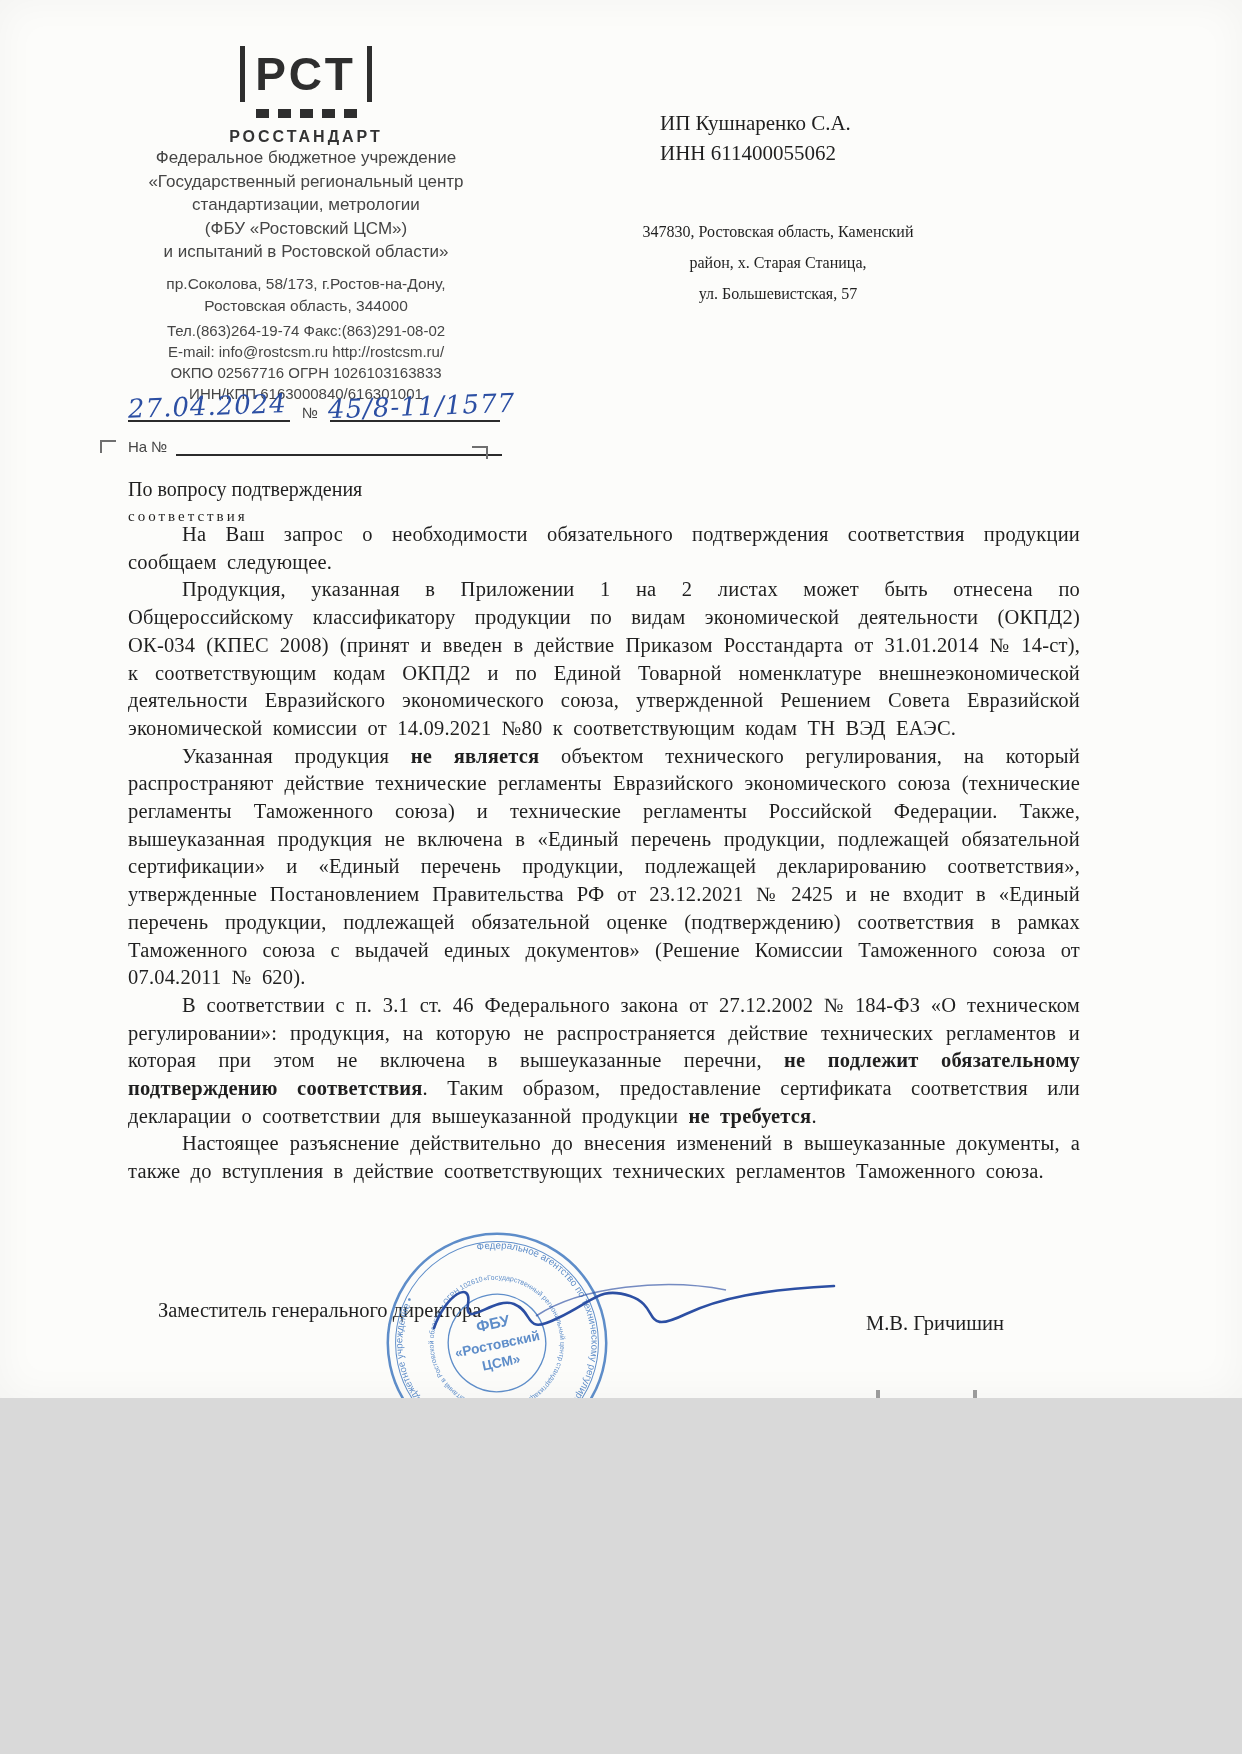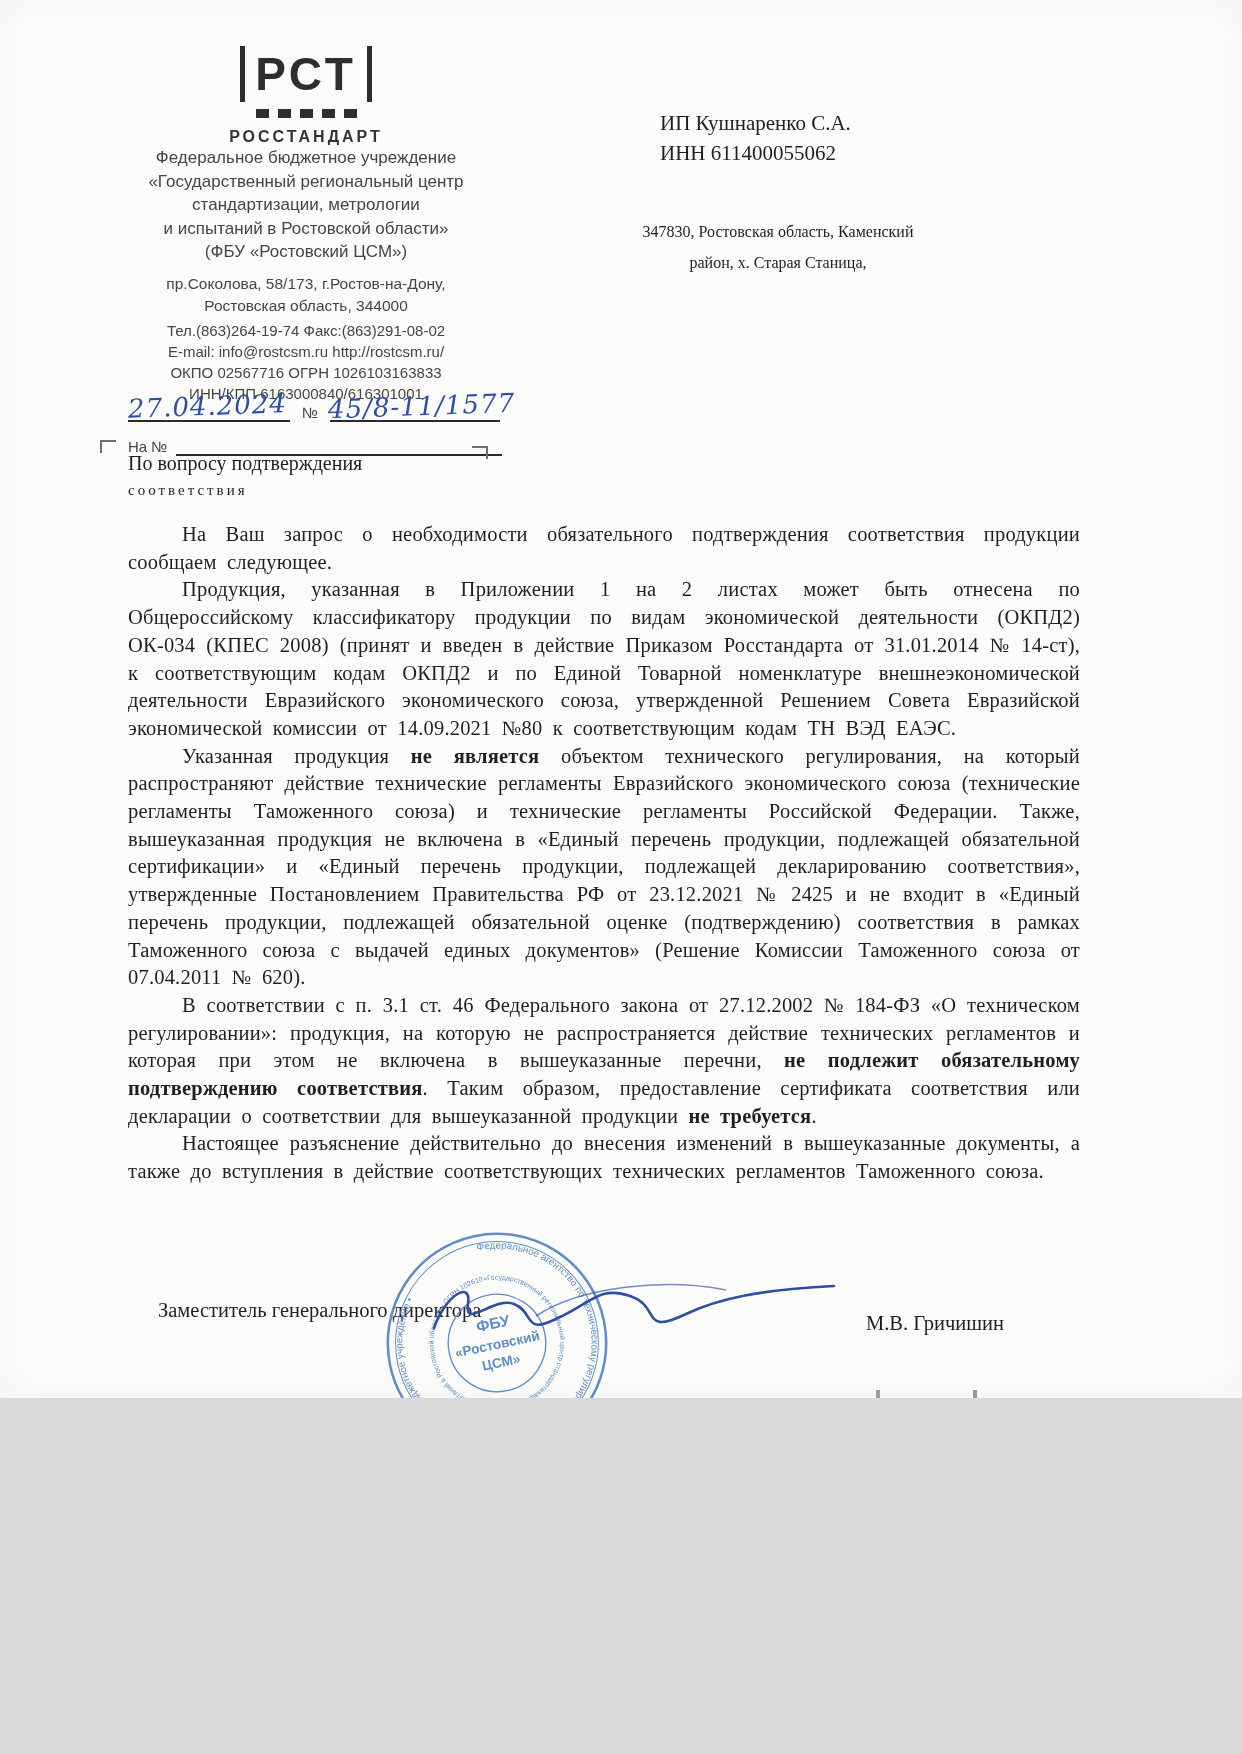--- a/index.html
+++ b/index.html
@@ -33,21 +33,21 @@
   .hw-num { position:absolute; left:200px; bottom:1px; font-size:26px; letter-spacing:1px; white-space:nowrap; }
   .na-row { position:absolute; left:128px; top:432px; width:374px; height:24px; }
   .na-label { position:absolute; left:0; bottom:1px; font-size:15px; color:#454545; }
   .na-line { position:absolute; left:48px; bottom:0; right:0; border-bottom:2px solid #2b2b2b; }
 
   
   .corner-left  { position:absolute; left:100px; top:440px; width:16px; height:13px; border-top:2px solid #6f6f6f; border-left:2px solid #6f6f6f; }
   .corner-right { position:absolute; left:472px; top:446px; width:16px; height:13px; border-top:2px solid #6f6f6f; border-right:2px solid #6f6f6f; }
 
   .subject { position:absolute; left:128px; top:452px; width:360px; font-family:"Liberation Serif", serif; color:#1f1f1f; }
-  .subject-l1 { font-size:20px; }
+  .subject-l1 { font-size:20px;margin-top:26px; }
   .subject-l2 { margin-top:7px; font-size:15px; letter-spacing:3px; }
 
   
   .recipient-name { position:absolute; left:660px; top:108px; font-family:"Liberation Serif", serif; font-size:21px; line-height:30px; color:#1f1f1f; }
   .recipient-addr { position:absolute; left:560px; top:216px; width:436px; text-align:center; font-family:"Liberation Serif", serif; font-size:16px; line-height:31px; color:#1f1f1f; }
 
   
   .body-text { position:absolute; left:128px; top:521px; width:952px; font-family:"Liberation Serif", serif; font-size:20.5px; line-height:27.7px; color:#1f1f1f; text-align:justify; word-spacing:5px; letter-spacing:.2px; }
   .body-text .para { text-indent:54px; margin:0; }
   .body-text .b { font-weight:700;margin-top:23px; }
@@ -91,22 +91,22 @@
           <span class="rst-dash"></span>
           <span class="rst-dash"></span>
           <span class="rst-dash"></span>
       </div>
     </div>
     <div class="brand">РОССТАНДАРТ</div>
     <div class="org-lines">
       <div>Федеральное бюджетное учреждение</div>
       <div>«Государственный региональный центр</div>
       <div>стандартизации, метрологии</div>
+      <div>(ФБУ «Ростовский ЦСМ»)</div>
       <div>и испытаний в Ростовской области»</div>
-      <div>(ФБУ «Ростовский ЦСМ»)</div>
     </div>
     <div class="addr-lines">
       <div>пр.Соколова, 58/173, г.Ростов-на-Дону,</div>
       <div>Ростовская область, 344000</div>
     </div>
     <div class="contact-lines">
       <div>Тел.(863)264-19-74 Факс:(863)291-08-02</div>
       <div>E-mail: info@rostcsm.ru  http://rostcsm.ru/</div>
       <div>ОКПО 02567716  ОГРН 1026103163833</div>
       <div>ИНН/КПП 6163000840/616301001</div>
@@ -133,20 +133,21 @@
     <div class="subject-l2">соответствия</div>
   </div>
 
   <div class="recipient-name">
     <div>ИП Кушнаренко С.А.</div>
     <div>ИНН 611400055062</div>
   </div>
   <div class="recipient-addr">
     <div>347830, Ростовская область, Каменский</div>
     <div>район, х. Старая Станица,</div>
+    <div>ул. Большевистская, 57</div>
   </div>
 
   <div class="body-text">
       <p class="para"><span>На Ваш запрос о необходимости обязательного подтверждения соответствия продукции сообщаем следующее.</span></p>
       <p class="para"><span>Продукция, указанная в Приложении 1 на 2 листах может быть отнесена по Общероссийскому классификатору продукции по видам экономической деятельности (ОКПД2) ОК-034 (КПЕС 2008) (принят и введен в действие Приказом Росстандарта от 31.01.2014 № 14-ст), к соответствующим кодам ОКПД2 и по Единой Товарной номенклатуре внешнеэкономической деятельности Евразийского экономического союза, утвержденной Решением Совета Евразийской экономической комиссии от 14.09.2021 №80 к соответствующим кодам ТН ВЭД ЕАЭС.</span></p>
       <p class="para"><span>Указанная продукция </span><span class="b">не является</span><span> объектом технического регулирования, на который распространяют действие технические регламенты Евразийского экономического союза (технические регламенты Таможенного союза) и технические регламенты Российской Федерации. Также, вышеуказанная продукция не включена в «Единый перечень продукции, подлежащей обязательной сертификации» и «Единый перечень продукции, подлежащей декларированию соответствия», утвержденные Постановлением Правительства РФ от 23.12.2021 № 2425 и не входит в «Единый перечень продукции, подлежащей обязательной оценке (подтверждению) соответствия в рамках Таможенного союза с выдачей единых документов» (Решение Комиссии Таможенного союза от 07.04.2011 № 620).</span></p>
       <p class="para"><span>В соответствии с п. 3.1 ст. 46 Федерального закона от 27.12.2002 № 184-ФЗ «О техническом регулировании»: продукция, на которую не распространяется действие технических регламентов и которая при этом не включена в вышеуказанные перечни, </span><span class="b">не подлежит обязательному подтверждению соответствия</span><span>. Таким образом, предоставление сертификата соответствия или декларации о соответствии для вышеуказанной продукции </span><span class="b">не требуется</span><span>.</span></p>
       <p class="para"><span>Настоящее разъяснение действительно до внесения изменений в вышеуказанные документы, а также до вступления в действие соответствующих технических регламентов Таможенного союза.</span></p>
     </div>
 

